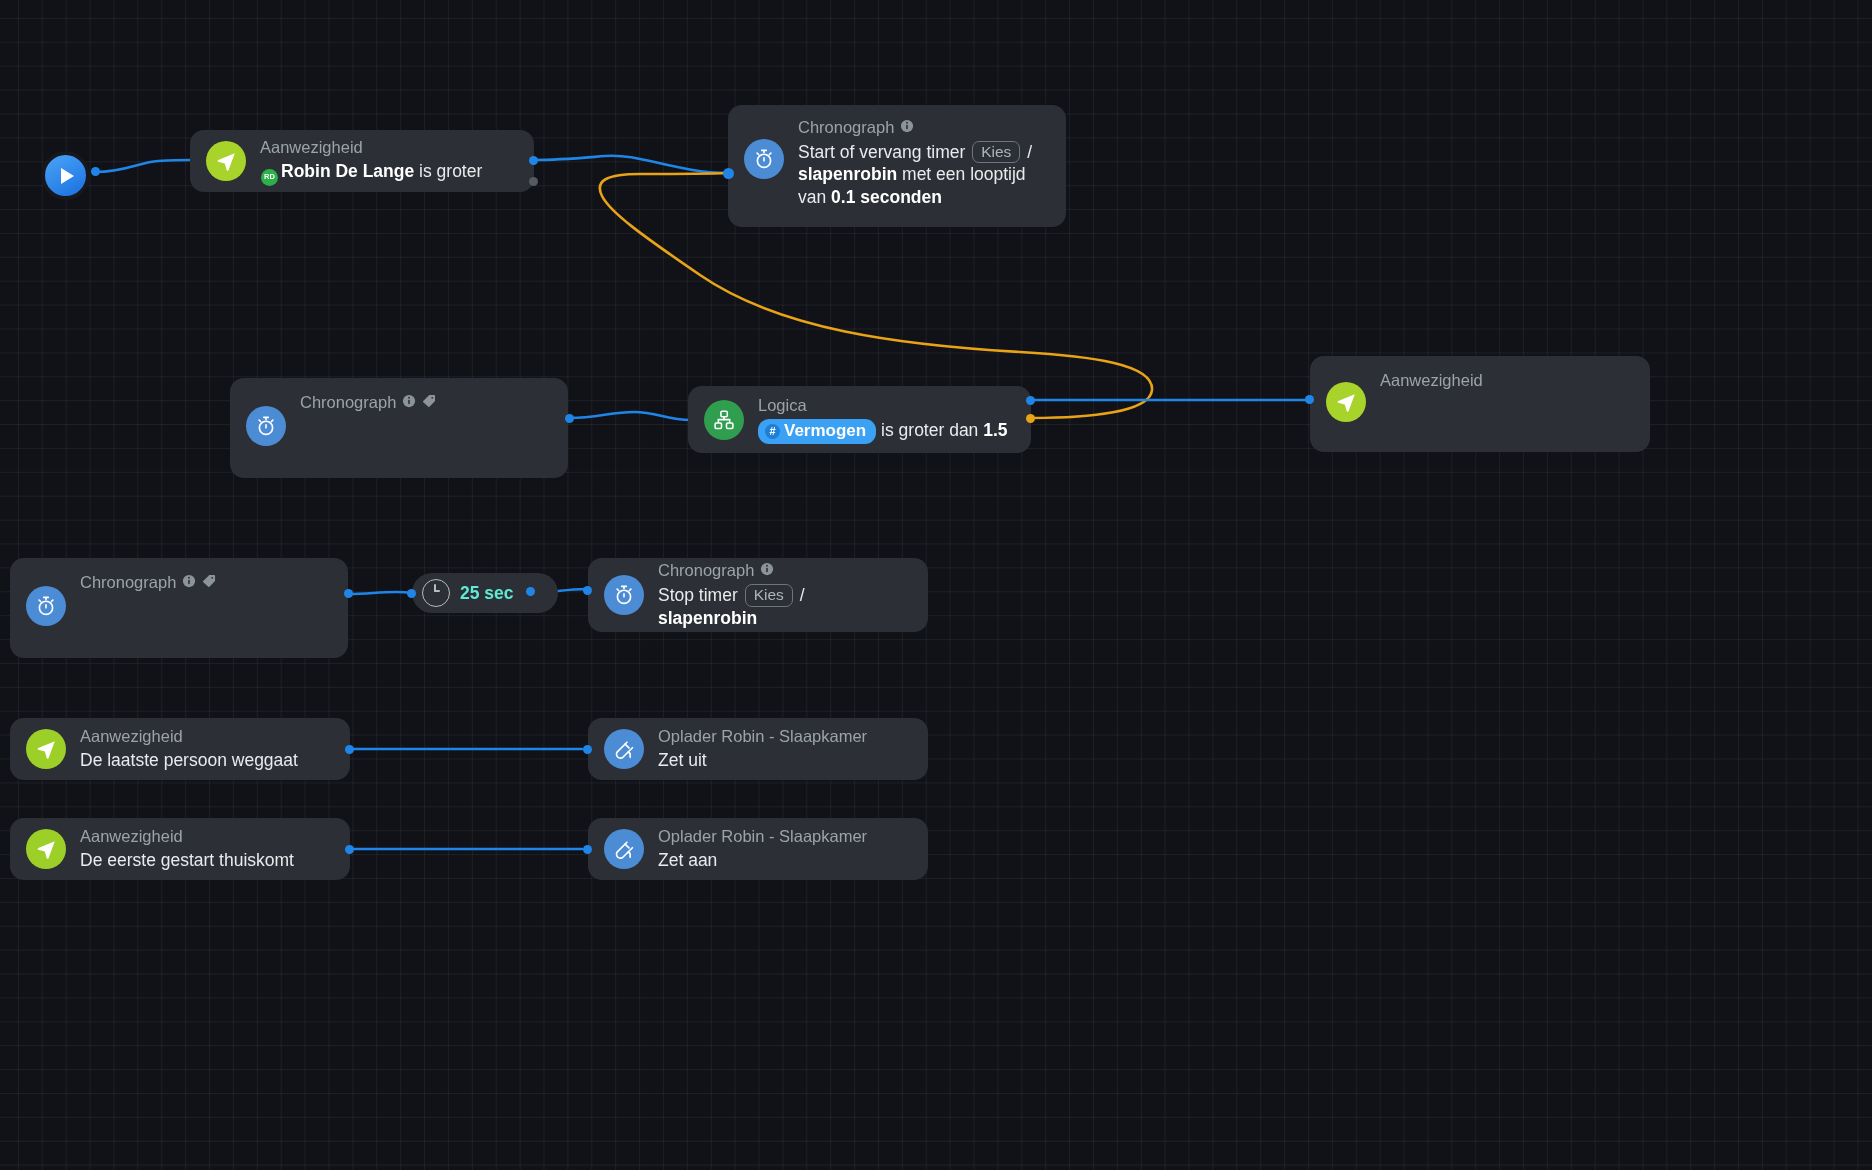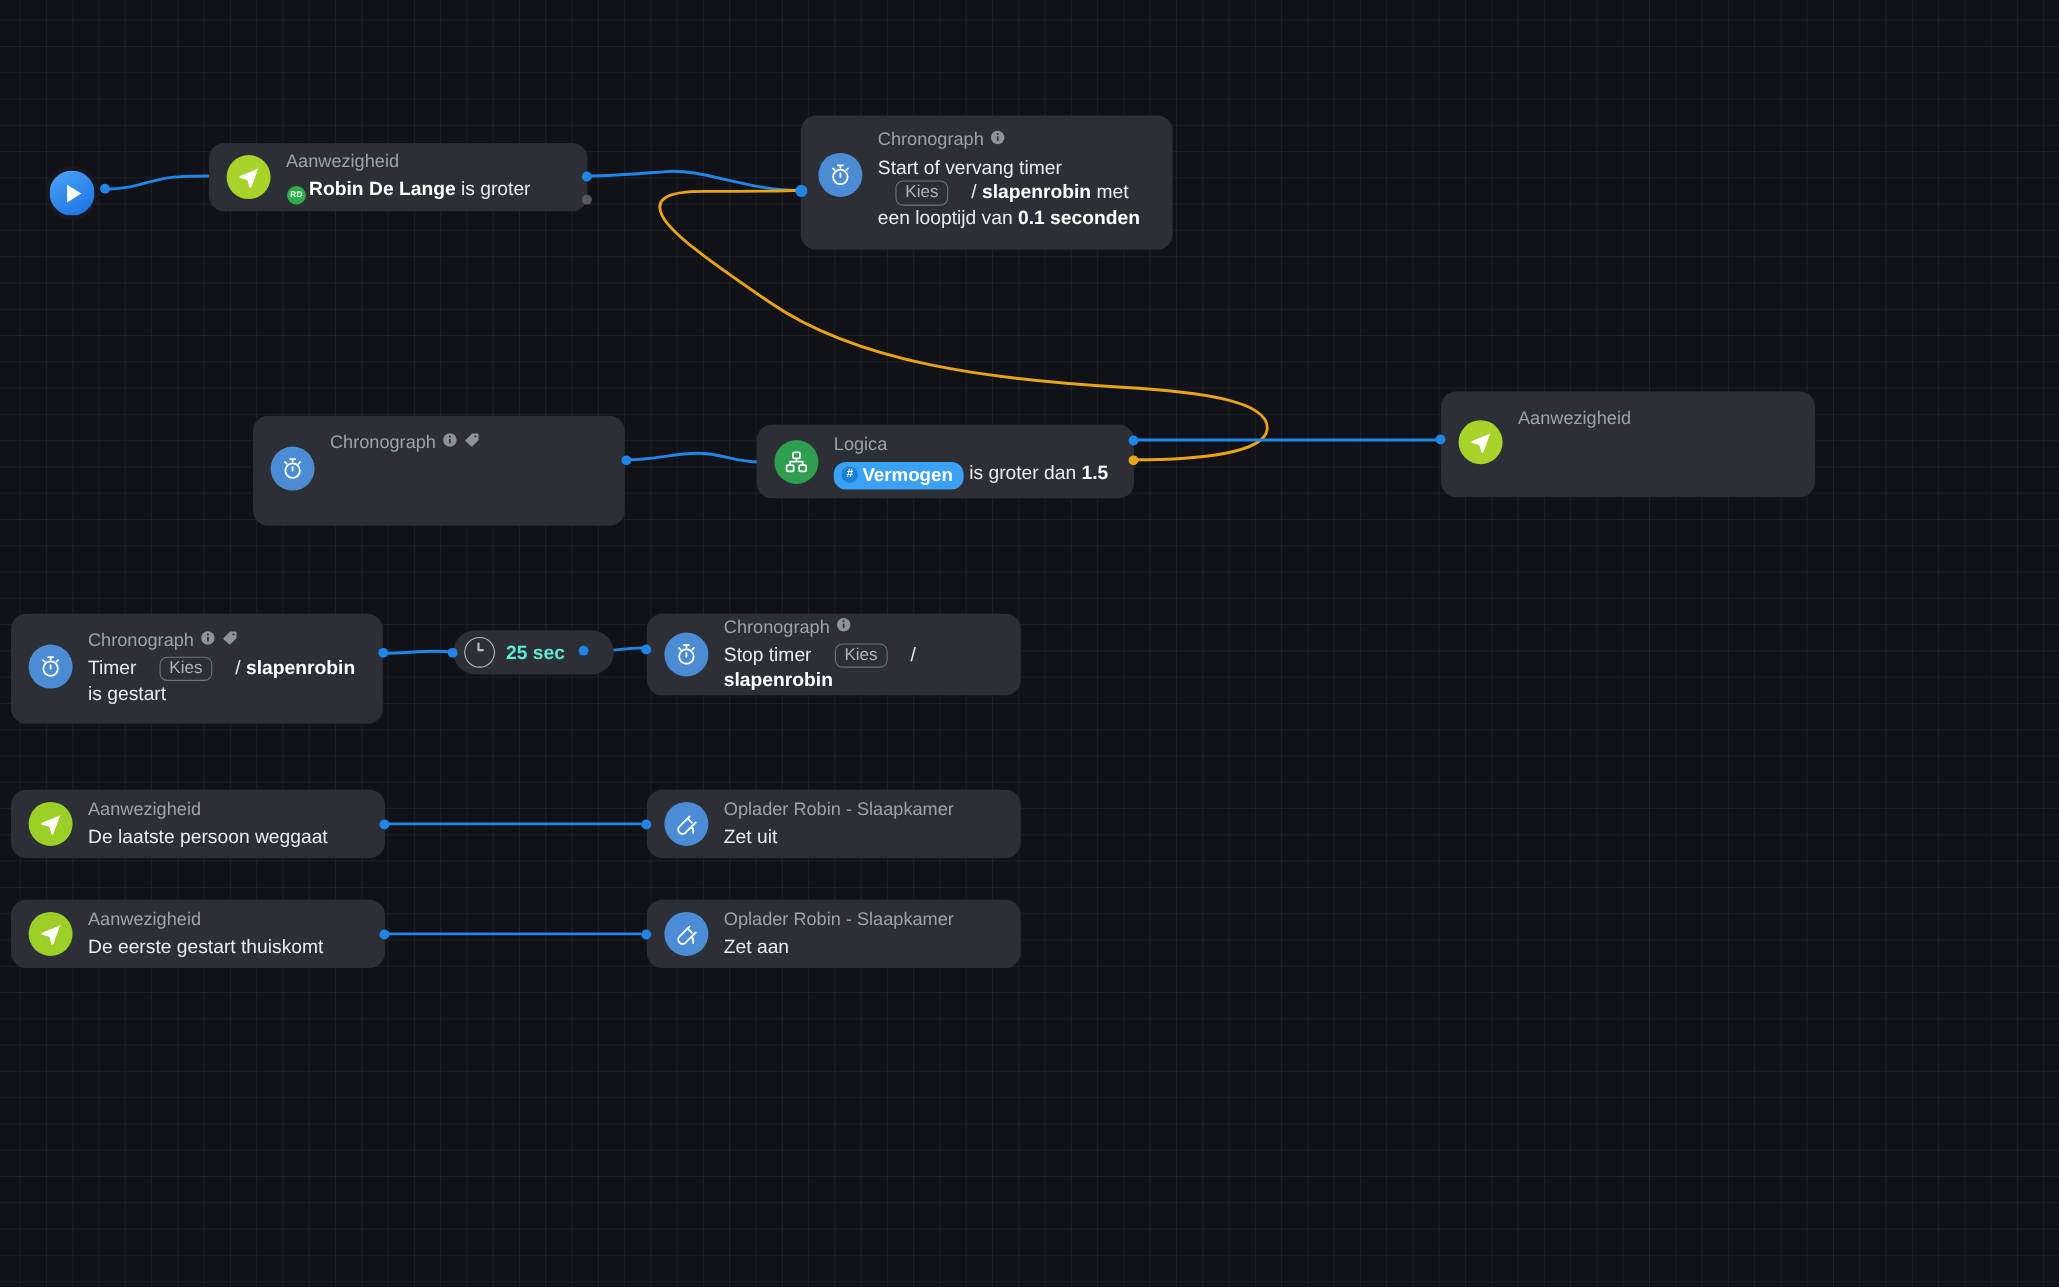--- a/index.html
+++ b/index.html
@@ -44,21 +44,21 @@
   .title{
     font-size:16.5px;color:#9ca3ab;line-height:1.25;margin-bottom:3px;
     display:flex;align-items:center;gap:6px;white-space:nowrap;
   }
   .desc{font-size:17.5px;color:#e9ebee;line-height:1.30;}
   .desc .b{font-weight:bold;color:#ffffff;}
   
   .chip{
     display:inline-block;border:1px solid #6e757e;border-radius:7px;
     padding:1px 8px 2px;color:#aeb4bb;font-size:15.5px;
-    line-height:1.15;vertical-align:1px;margin:0 16px;
+    line-height:1.15;vertical-align:1px;margin:0 2px;
   }
   
   .pill{
     display:inline-flex;align-items:center;gap:4px;
     background:#3ba1f5;color:#fff;border-radius:11px;
     padding:1px 10px 2px 7px;font-size:17px;font-weight:bold;vertical-align:1px;
   }
   .pill .hash{
     display:inline-flex;align-items:center;justify-content:center;
     width:15px;height:15px;border-radius:50%;background:#1d7fd6;
@@ -265,23 +265,20 @@
             <circle cx="8" cy="4.3" r="1.05" fill="#2c2f35"></circle>
           </svg>
       </span>
       <span class="i-tag">
         <svg width="14" height="14" viewBox="0 0 16 16">
             <path fill="#8d939b" d="M8.4 1.2H14c.5 0 .9.4.9.9v5.6c0 .3-.1.5-.3.7l-6.1 6.1c-.4.4-1 .4-1.3 0L1.4 9.4c-.4-.4-.4-1 0-1.3l6.1-6.1c.2-.2.5-.8.9-.8z"></path>
             <circle cx="11.7" cy="4.4" r="1.1" fill="#2c2f35"></circle>
           </svg>
       </span>
     </div>
-    <div class="desc">
-      <span>Timer </span><span class="chip">Kies</span> / <span class="b">slapenrobin</span><span> is gestart</span>
-    </div>
   </div>
 </div>
 <div class="port on" style="left:344px;top:589px;"></div>
 
 <div class="delay" style="left:412px;top:573px;width:118px;">
   <div class="clk"></div>
   <div class="lbl">25 sec</div>
 </div>
 <div class="port on" style="left:407px;top:589px;"></div>
 <div class="port on" style="left:526px;top:587px;"></div>

